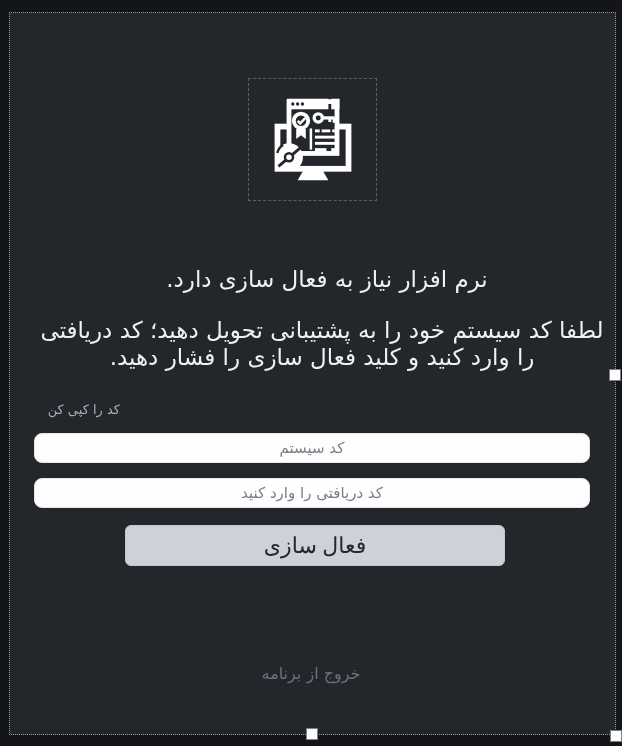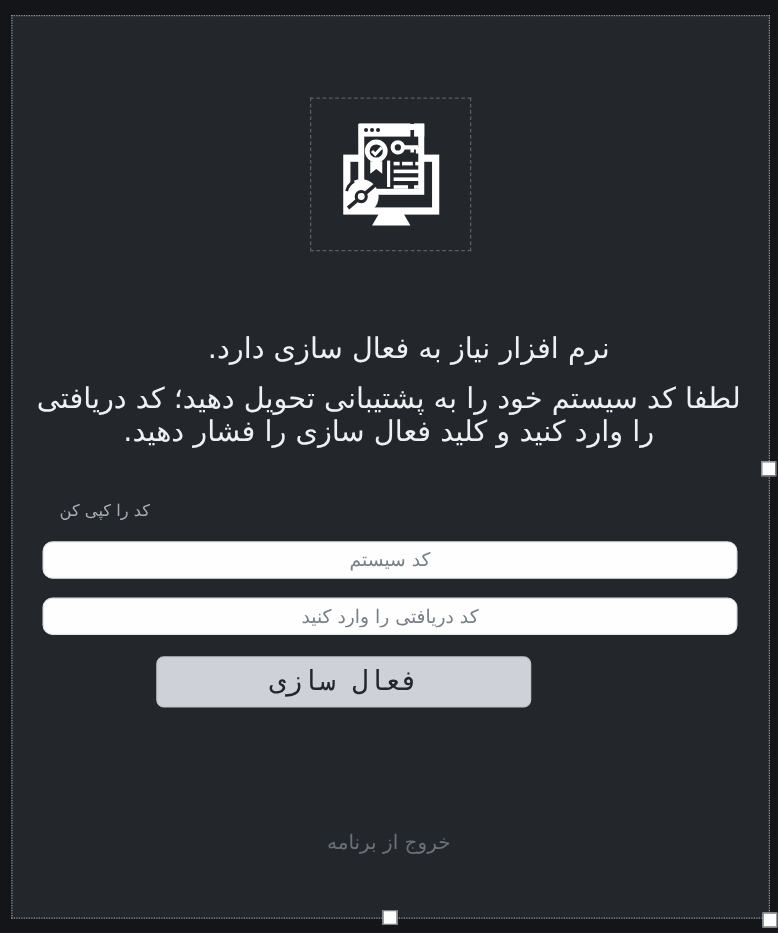--- a/index.html
+++ b/index.html
@@ -28,41 +28,41 @@
     border:1px dashed #5a5f66;box-sizing:border-box;
     display:flex;align-items:center;justify-content:center;
   }
   .heading{
     position:absolute;left:0;top:250px;width:622px;
     text-align:center;color:#eef1f4;font-size:23px;font-weight:400;
     margin:16px;letter-spacing:0;
   }
   .instructions{
     position:absolute;left:21px;top:306px;width:580px;
-    text-align:center;color:#eef1f4;font-size:23px;line-height:27px;margin:0;
+    text-align:center;color:#eef1f4;font-size:23px;line-height:27px;margin:11px;
   }
   .copy-link{
     position:absolute;right:502px;left:34px;top:402px;
     color:#a9afb6;font-size:13px;font-weight:400;text-decoration:none;
     text-align:right;cursor:pointer;white-space:nowrap;
   }
   .txt-input{
     position:absolute;left:34px;width:556px;height:30px;
     background:#fefefe;border:1px solid #e3e6e9;border-radius:8px;
     box-sizing:border-box;text-align:center;font-size:15px;color:#33373c;
     font-family:"DejaVu Sans","Liberation Sans",sans-serif;outline:none;
   }
   .txt-input::placeholder{color:#787f86;opacity:1;}
   .input-system{top:433px;}
   .input-received{top:478px;}
   .activate-btn{
-    position:absolute;left:125px;top:525px;width:300px;height:41px;
+    position:absolute;left:125px;top:525px;width:380px;height:41px;
     background:#ced2d8;border:1px solid #c2c6cc;border-radius:6px;
     font-size:22px;color:#23262b;cursor:pointer;
-    font-family:Liberation Mono, monospace;
+    font-family:Liberation Serif, serif;
   }
   .exit-link{
     position:absolute;left:0;top:664px;width:622px;text-align:center;
     color:#6b7178;font-size:16px;text-decoration:none;cursor:pointer;
   }
 </style>
 </head>
 <body>
 
 <div class="stage">

